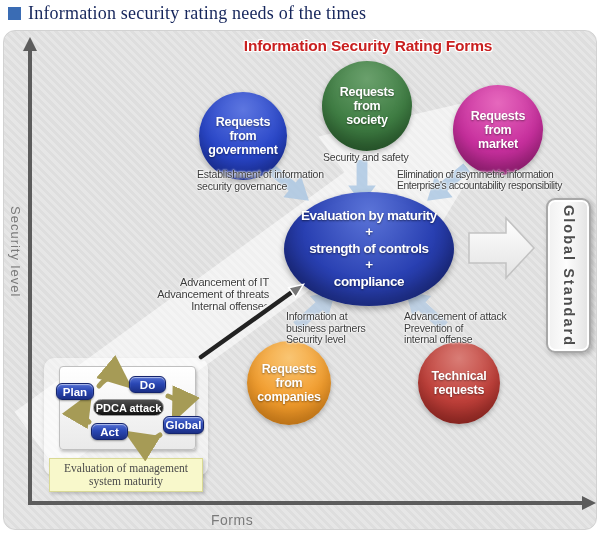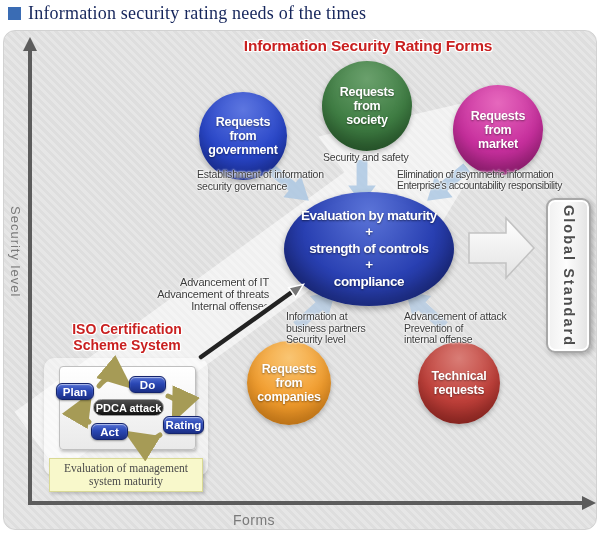--- a/index.html
+++ b/index.html
@@ -47,21 +47,21 @@
     background:linear-gradient(90deg,#f0f0f0,#fdfdfd 45%,#e2e2e2);
     border:2px solid #a8a8a8;border-radius:9px;box-sizing:border-box;
     box-shadow:inset 0 0 0 2px #ffffff,2px 2px 5px rgba(0,0,0,0.25);
     display:flex;align-items:center;justify-content:center;}
   .global span{writing-mode:vertical-rl;font-weight:bold;font-size:14.5px;color:#4d4d4d;letter-spacing:2px;}
   .ann{position:absolute;z-index:5;font-size:10.5px;color:#3b3b3b;line-height:1.1;letter-spacing:-0.2px;
     text-shadow:0 0 2px #fff,0 0 2px #fff,0 0 3px #fff;}
   .ann-right{text-align:right;}
   .ylabel{position:absolute;left:4px;top:175px;z-index:4;color:#7a7a7a;font-size:13px;letter-spacing:1px;}
   .ylabel span{writing-mode:vertical-rl;}
-  .xlabel{position:absolute;left:190px;top:481px;width:120px;text-align:center;z-index:4;
+  .xlabel{position:absolute;left:207px;top:481px;width:120px;z-index:4;
     color:#7a7a7a;font-size:14px;letter-spacing:0.5px;}
   .blue-arrow{position:absolute;z-index:3;background:#a9c5e2;opacity:0.8;
     clip-path:polygon(0 32%,58% 32%,58% 4%,100% 50%,58% 96%,58% 68%,0 68%);}
   .iso-outer{position:absolute;left:40px;top:327px;width:164px;height:118px;z-index:4;
     background:rgba(255,255,255,0.5);border-radius:10px;box-shadow:0 2px 4px rgba(0,0,0,0.12);}
   .pdca-box{position:absolute;left:55px;top:335px;width:135px;height:82px;z-index:4;
     background:linear-gradient(180deg,#ffffff,#eaeaea);border:1px solid #c0c0c0;border-radius:4px;
     box-shadow:1px 2px 3px rgba(0,0,0,0.22);}
   .pbtn{position:absolute;z-index:6;display:flex;align-items:center;justify-content:center;
     color:#fff;font-weight:bold;font-size:11.5px;border-radius:6px;
@@ -147,41 +147,39 @@
   <div class="ann preline" style="left:282px;top:280px;">Information at
 business partners
 Security level</div>
   <div class="ann preline" style="left:400px;top:280px;">Advancement of attack
 Prevention of
 internal offense</div>
   <div class="ann ann-right preline" style="left:125px;top:245px;width:140px;font-size:11px;">Advancement of IT
 Advancement of threats
 Internal offenses</div>
 
-  <div class="iso-heading preline">ISO Certification
-Scheme System</div>
 
   <div class="iso-outer"></div>
   <div class="pdca-box"></div>
 
   <svg class="layer" width="594" height="500" viewBox="0 0 594 500" style="z-index:5;">
     <defs>
       <marker id="olv" markerWidth="7" markerHeight="7" refX="4.5" refY="3" orient="auto">
         <path d="M0,0 L7,3 L0,6 Z" fill="#a69b56"></path>
       </marker>
     </defs>
     <path d="M95,355 Q107,340 119,350" fill="none" stroke="#a69b56" stroke-width="5" stroke-linecap="round" marker-end="url(#olv)"></path>
     <path d="M164,365 Q178,370 173,381" fill="none" stroke="#a69b56" stroke-width="5" stroke-linecap="round" marker-end="url(#olv)"></path>
     <path d="M156,404 Q143,414 130,406" fill="none" stroke="#a69b56" stroke-width="5" stroke-linecap="round" marker-end="url(#olv)"></path>
     <path d="M85,391 Q75,383 82,371" fill="none" stroke="#a69b56" stroke-width="5" stroke-linecap="round" marker-end="url(#olv)"></path>
   </svg>
 
   <div class="pbtn b-plan">Plan</div>
   <div class="pbtn b-do">Do</div>
-  <div class="pbtn b-check">Rating</div>
+  <div class="pbtn b-check">Global</div>
   <div class="pbtn b-act">Act</div>
   <div class="pdca-pill">PDCA attack</div>
 
   <div class="caption preline">Evaluation of management
 system maturity</div>
 
   <svg class="layer" width="594" height="500" viewBox="0 0 594 500" style="z-index:6;">
     <line x1="197" y1="326" x2="288" y2="261" stroke="#f2f2f2" stroke-width="9" stroke-linecap="round"></line>
     <line x1="197" y1="326" x2="288" y2="261" stroke="#222222" stroke-width="4.5" stroke-linecap="round"></line>
     <polygon points="299.5,253.3 291.7,266.3 284.7,256.7" fill="#767676" stroke="#ffffff" stroke-width="1.5"></polygon>

